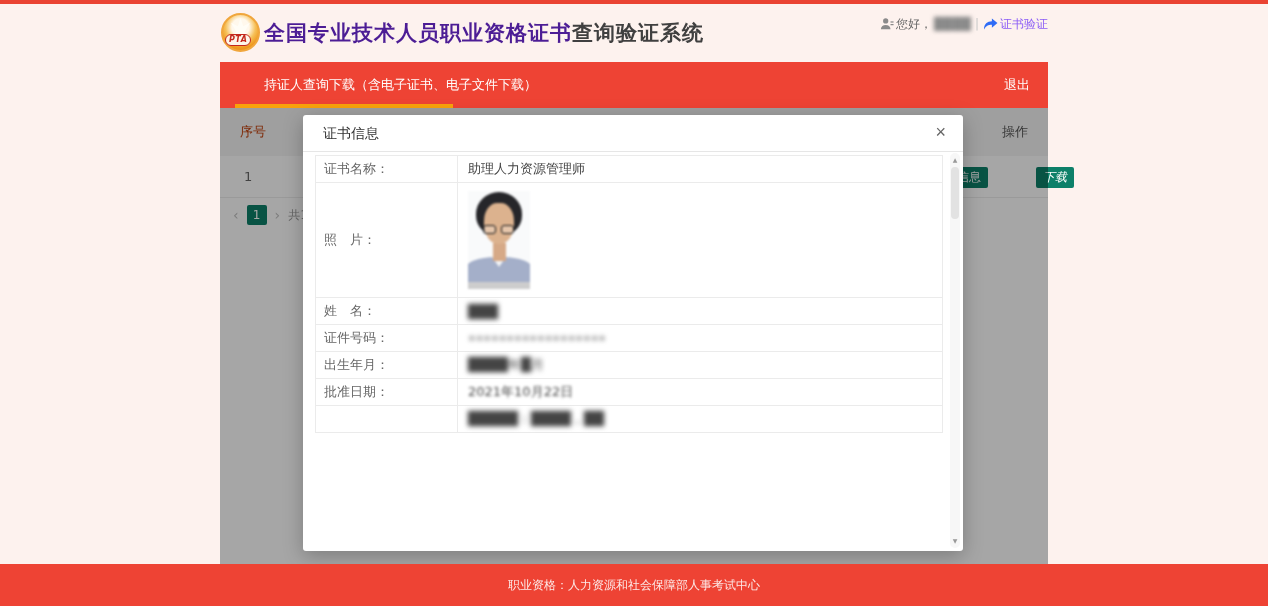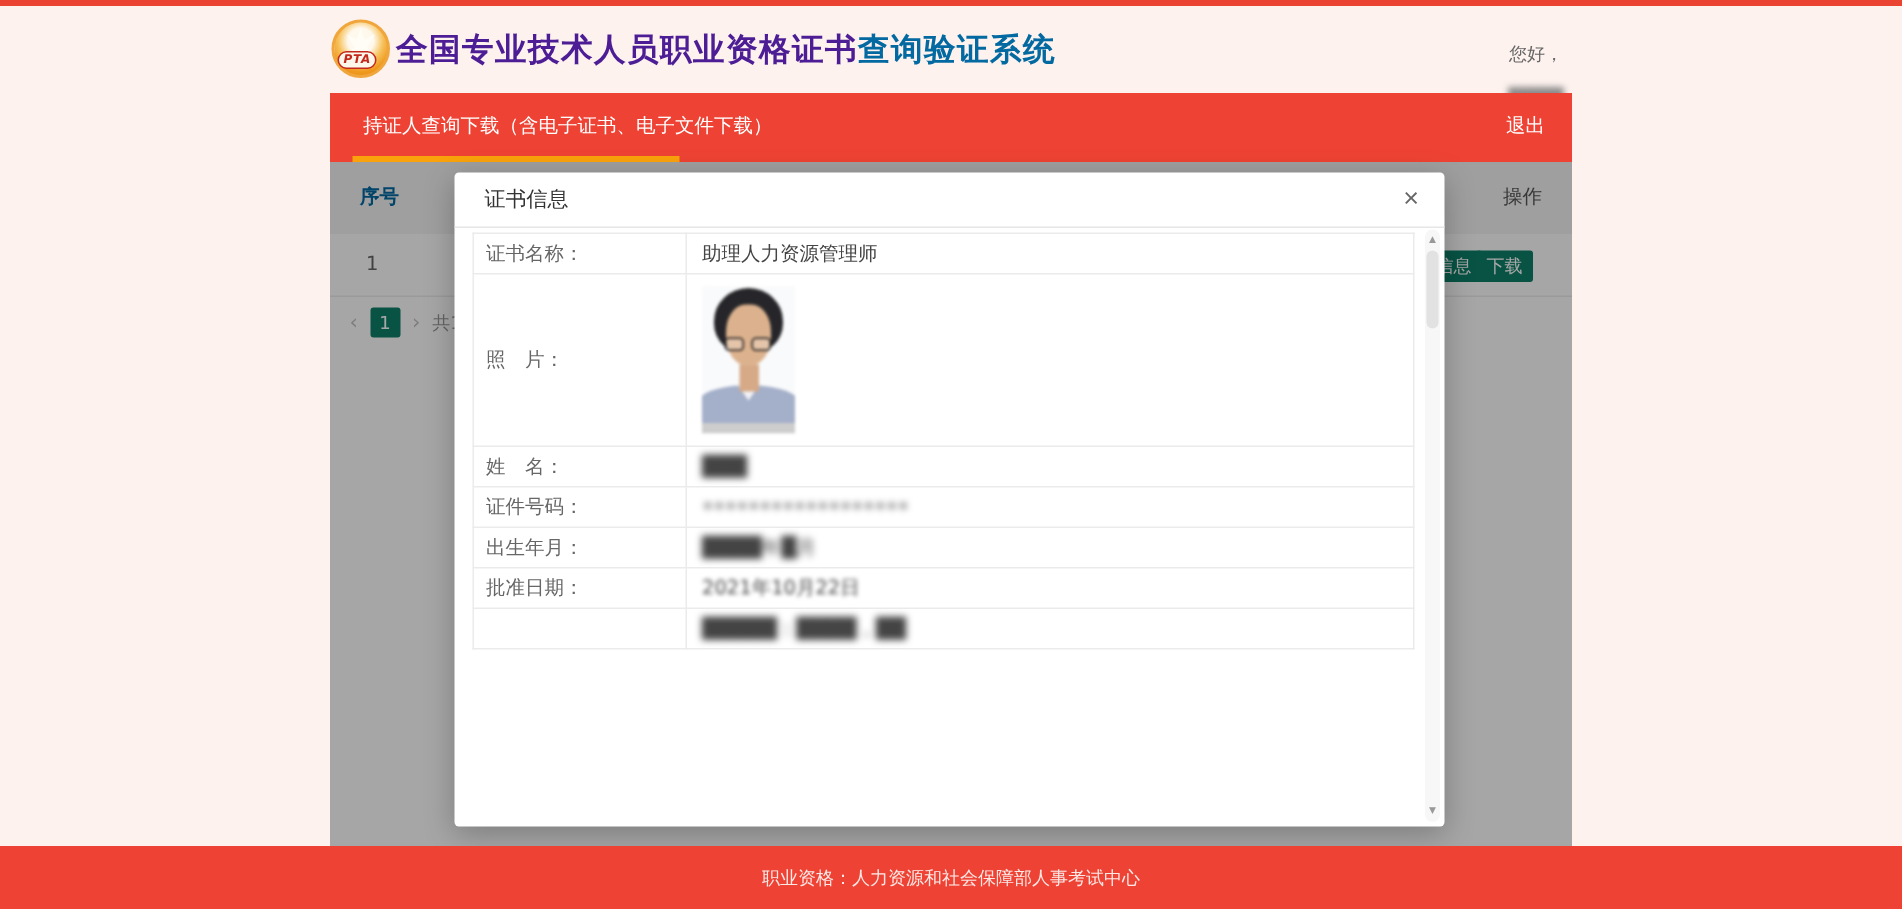--- a/index.html
+++ b/index.html
@@ -27,57 +27,57 @@
     clip-path:polygon(50% 0%, 64% 38%, 100% 22%, 72% 62%, 96% 88%, 50% 70%, 4% 88%, 28% 62%, 0% 22%, 36% 38%);
   }
   .logo .pta {
     position:absolute; left:2px; bottom:4px;
     background:#fdf6ea; border:1px solid #c4281c; border-radius:6px;
     color:#c4281c; font-size:8px; font-weight:bold; font-style:italic;
     padding:0 3px; line-height:10px; letter-spacing:0.5px;
   }
   .site-title { margin-left:4px; font-size:21px; font-weight:bold; letter-spacing:1px; white-space:nowrap; }
   .site-title .main { color:#4c1d95; }
-  .site-title .accent { color:#0369a1; }
+  .site-title .accent { color:#404040; }
 
   .user-bar {
     position:absolute; top:15px; right:220px; height:18px;
-    display:flex; align-items:center; gap:13px;
-    font-size:12px; color:#666; white-space:nowrap;flex-direction:column;
+    display:flex; align-items:center; gap:2px;
+    font-size:12px; color:#666; white-space:nowrap;
   }
   .user-bar .masked-name { color:#8a8a8a; filter:blur(2px); }
   .user-bar .sep { color:#c9c9c9; margin:0 2px; }
   .verify-link { color:#8b5cf6; text-decoration:none; cursor:pointer; }
 
   
   .nav {
     position:absolute; left:220px; top:62px; width:828px; height:46px;
     background:#ee4334;
   }
   .nav-item {
-    position:absolute; left:22px; top:0; height:46px; line-height:46px;
+    position:absolute; left:44px; top:0; height:46px; line-height:46px;
     color:#ffffff; font-size:13px; cursor:pointer; white-space:nowrap;
   }
   .nav-underline { position:absolute; left:15px; bottom:0; width:218px; height:4px; background:#f9a20b; }
   .logout { position:absolute; right:18px; top:0; height:46px; line-height:46px; color:#fff; font-size:13px; cursor:pointer;text-align:right; }
 
   
   .content { position:absolute; left:220px; top:108px; width:828px; height:456px; background:#ffffff; }
   .thead { position:absolute; left:0; top:0; width:828px; height:48px; background:#f4f4f4; }
-  .thead .col-index { position:absolute; left:20px; line-height:48px; color:#0369a1;font-weight:bold; }
+  .thead .col-index { position:absolute; left:20px; line-height:48px; color:#c2410c; }
   .thead .col-actions { position:absolute; left:782px; line-height:48px; color:#555; }
   .trow { position:absolute; left:0; top:48px; width:828px; height:42px; border-bottom:1px solid #ededed; }
   .trow .cell-index { position:absolute; left:24px; line-height:42px; color:#666; }
   .btn-teal {
     position:absolute; top:11px; height:21px; line-height:21px;
     background:#0d8069; color:#fff; font-size:12px; border:none;
     border-radius:2px; padding:0 7px; cursor:pointer; white-space:nowrap;
   }
   .btn-detail { left:706px; }
-  .btn-download { left:764px; }
+  .btn-download { left:816px;font-style:italic; }
   .pagination { position:absolute; left:13px; top:97px; display:flex; align-items:center; gap:8px; }
   .pg-chevron { color:#c0c0c0; font-size:14px; cursor:pointer; line-height:20px; }
   .pg-page {
     width:20px; height:20px; background:#0d8069; color:#fff; border-radius:2px;
     text-align:center; line-height:20px; font-size:12px; cursor:pointer;
   }
   .pg-total { color:#999; font-size:12px; }
 
   .overlay { position:absolute; left:220px; top:108px; width:828px; height:456px; background:rgba(0,0,0,0.35); }
 

